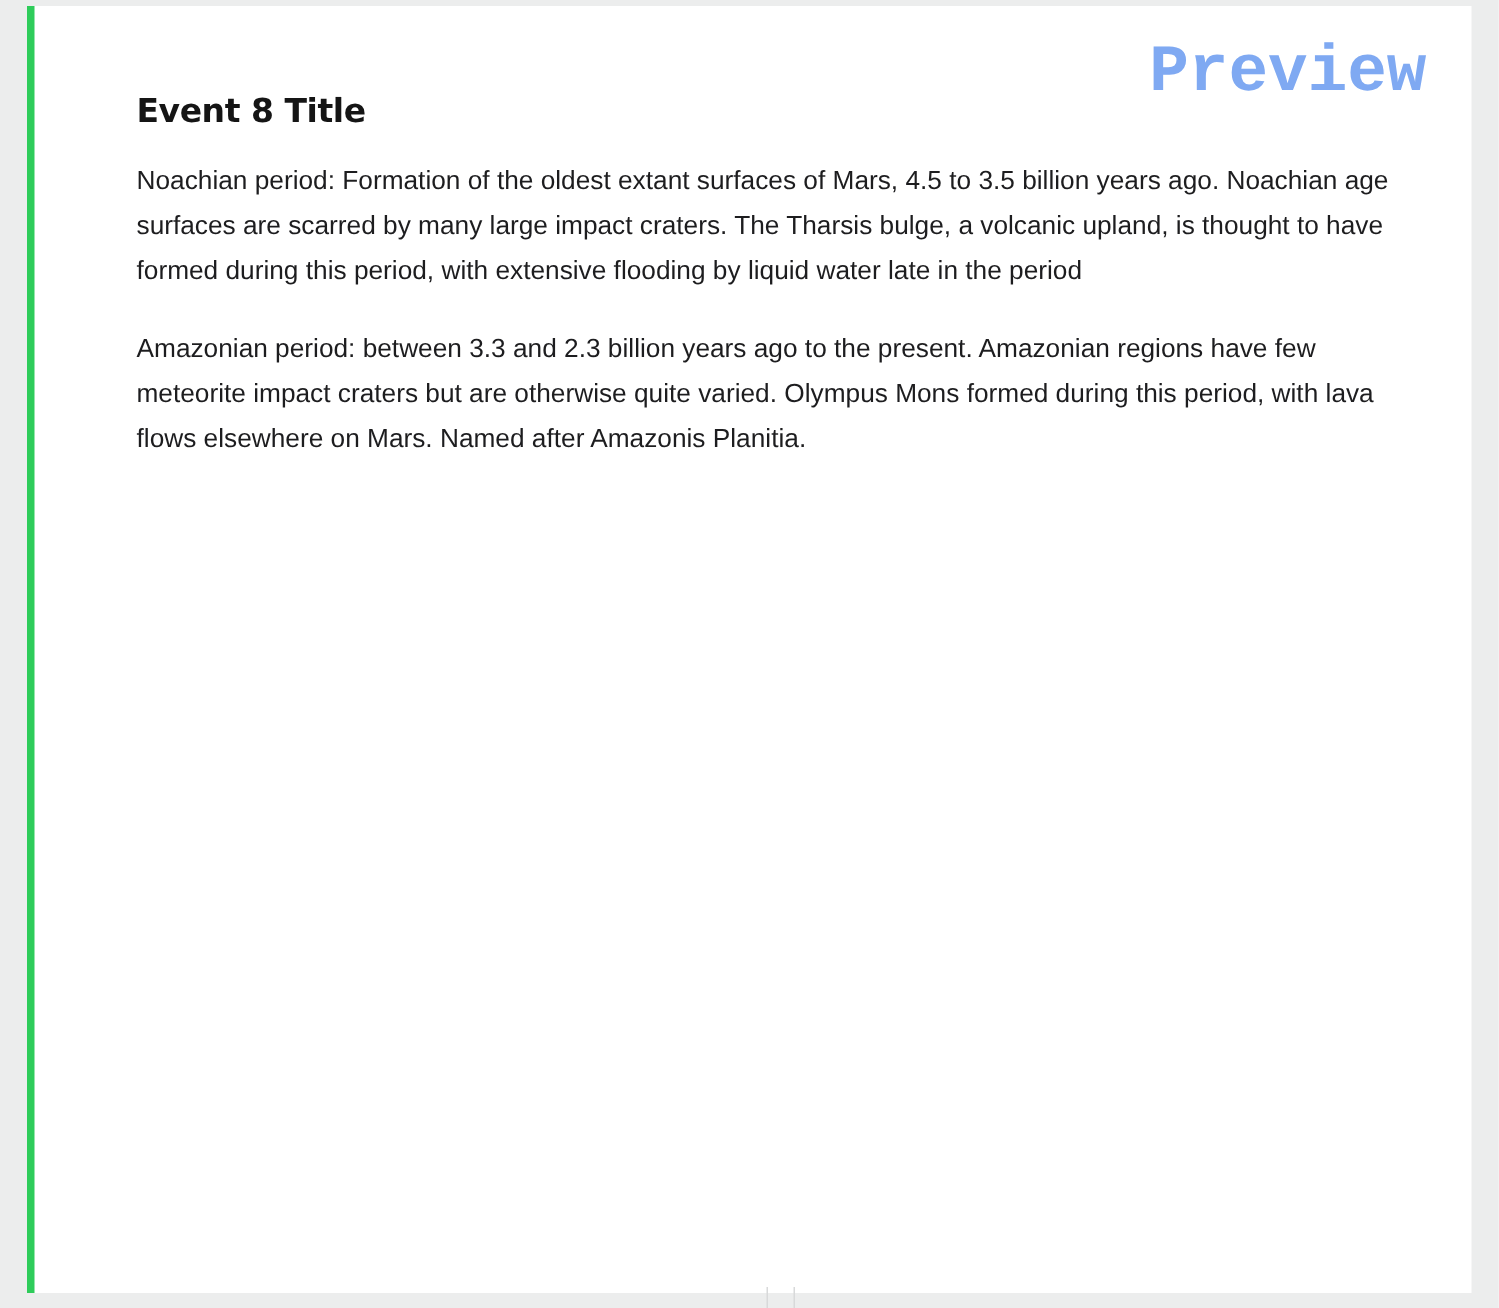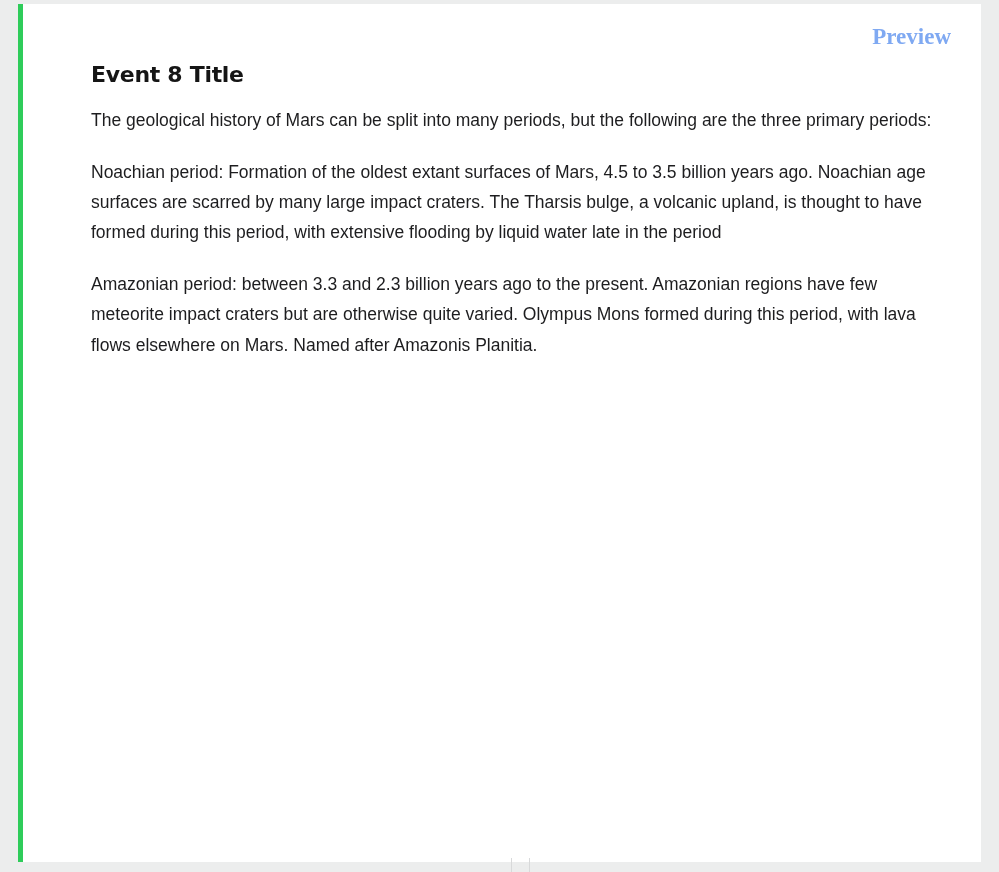--- a/index.html
+++ b/index.html
@@ -21,23 +21,23 @@
     background: #ffffff;
     border-left: 5px solid #2ecc5a;
     box-sizing: border-box;
     overflow: hidden;
   }
 
   #preview-label {
     position: absolute;
     right: 30px;
     top: 20px;
-    font-family: Liberation Serif, serif;
+    font-family: Liberation Mono, monospace;
     font-weight: bold;
-    font-size: 23px;
+    font-size: 44px;
     color: #7fa9f2;
     letter-spacing: 0px;
   }
 
   #content {
     position: absolute;
     left: 68px;
     top: 58px;
     right: 30px;
   }
@@ -90,21 +90,20 @@
 <div id="preview-card">
 
   <div id="preview-label">Preview</div>
 
   <div id="content">
 
 
     <div class="event-title">Event 8 Title</div>
 
     <div class="event-body">
-      <p>The geological history of Mars can be split into many periods, but the following are the three primary periods:</p>
       <p>Noachian period: Formation of the oldest extant surfaces of Mars, 4.5 to 3.5 billion years ago. Noachian age surfaces are scarred by many large impact craters. The Tharsis bulge, a volcanic upland, is thought to have formed during this period, with extensive flooding by liquid water late in the period</p>
       <p>Amazonian period: between 3.3 and 2.3 billion years ago to the present. Amazonian regions have few meteorite impact craters but are otherwise quite varied. Olympus Mons formed during this period, with lava flows elsewhere on Mars. Named after Amazonis Planitia.</p>
     </div>
 
   </div>
 </div>
 
 <div class="seam a"></div>
 <div class="seam b"></div>
 

